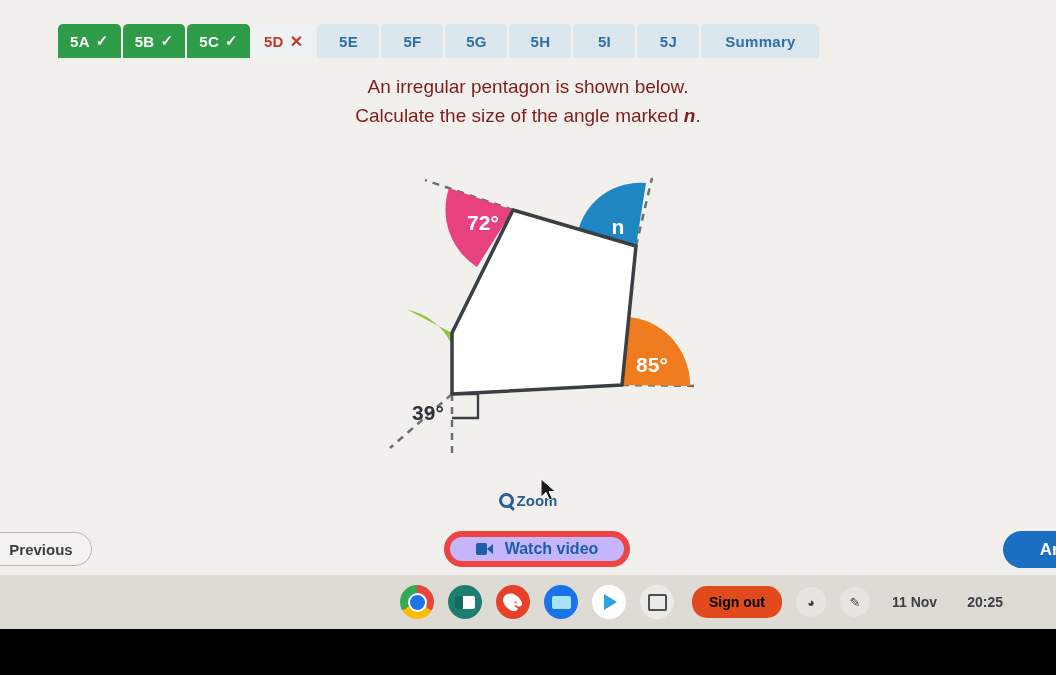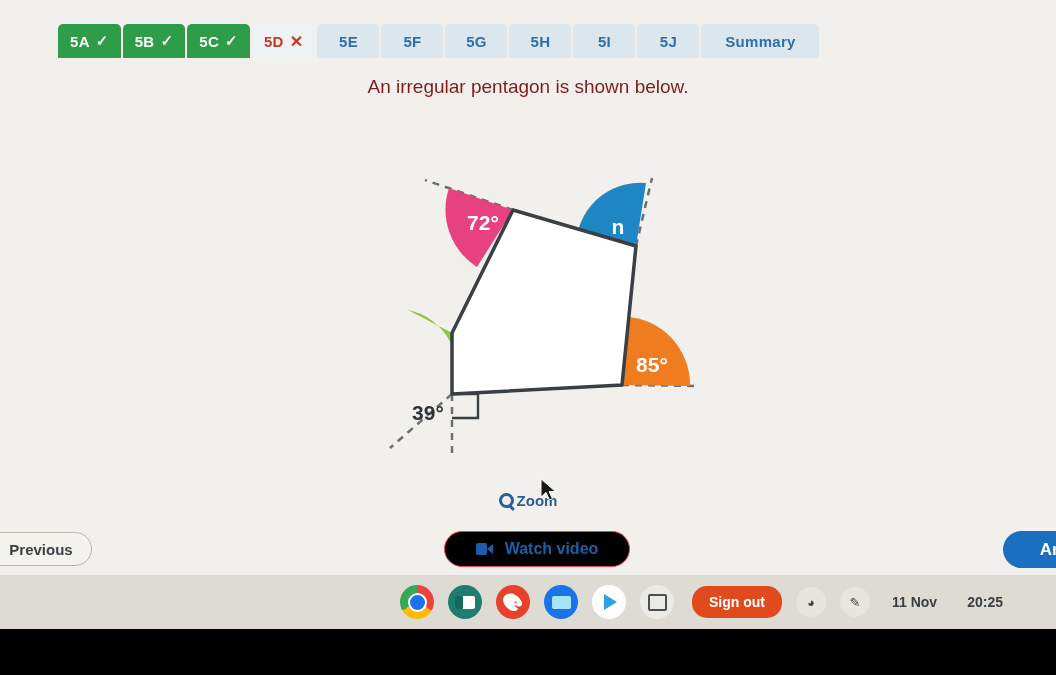--- a/index.html
+++ b/index.html
@@ -125,23 +125,23 @@
     border-radius: 17px;
     background: #f4f2ee;
     color: #3b4045;
     font-size: 15px; font-weight: 600;
     display: flex; align-items: center; justify-content: center;
     padding-left: 28px;
   }
   #watch-video-btn {
     position: absolute; left: 444px; top: 3px;
     height: 36px; width: 186px;
-    border: 1px solid #ef4444;
+    border: 6px solid #ef4444;
     border-radius: 18px;
-    background: #000000;
+    background: #c4b5fd;
     color: #1b5fa8;
     font-size: 16px; font-weight: 700;
     display: flex; align-items: center; justify-content: center;
     gap: 12px;
   }
   .video-icon {
     display: inline-block;
     width: 17px; height: 12px;
     position: relative;
   }
@@ -215,21 +215,21 @@
   }
   .ic-capture { background: #eceae5; }
   .ic-capture::after {
     content:""; position:absolute; width:15px; height:13px;
     border:2px solid #4a4f54; border-radius:2px;
   }
   #sign-out-btn {
     height: 30px; padding: 16px 17px;
     border-radius: 15px;
     background: #e04a1c;
-    color: #ffffff; font-size: 14px; font-weight: 700;
+    color: #000000; font-size: 14px; font-weight: 700;
     display: flex; align-items: center; justify-content: center;
     flex: 0 0 auto;
     margin-left: 4px;
   }
   .tray-icon {
     width: 30px; height: 30px; border-radius: 50%;
     background: #e8e5e0;
     display: flex; align-items: center; justify-content: center;
     font-size: 13px; color: #3a3f44;
     flex: 0 0 auto;
@@ -293,20 +293,21 @@
         <div class="tab">
           <span>5J</span>
         </div>
         <div class="tab summary">
           <span>Summary</span>
         </div>
       </div>
 
     <div id="question">
       <span class="q-line">An irregular pentagon is shown below.</span>
+      <span class="q-line"><span>Calculate the size of the angle marked </span><span class="ital">n</span><span>.</span></span>
     </div>
 
     <div id="diagram-wrap">
       <svg id="diagram" width="1056" height="330" viewBox="0 0 1056 330">
 
         <g stroke="#6b6f73" stroke-width="2.5" stroke-dasharray="7 6" fill="none">
 
           <line x1="513" y1="60" x2="425" y2="30"></line>
 
           <line x1="636" y1="96" x2="652" y2="28"></line>

